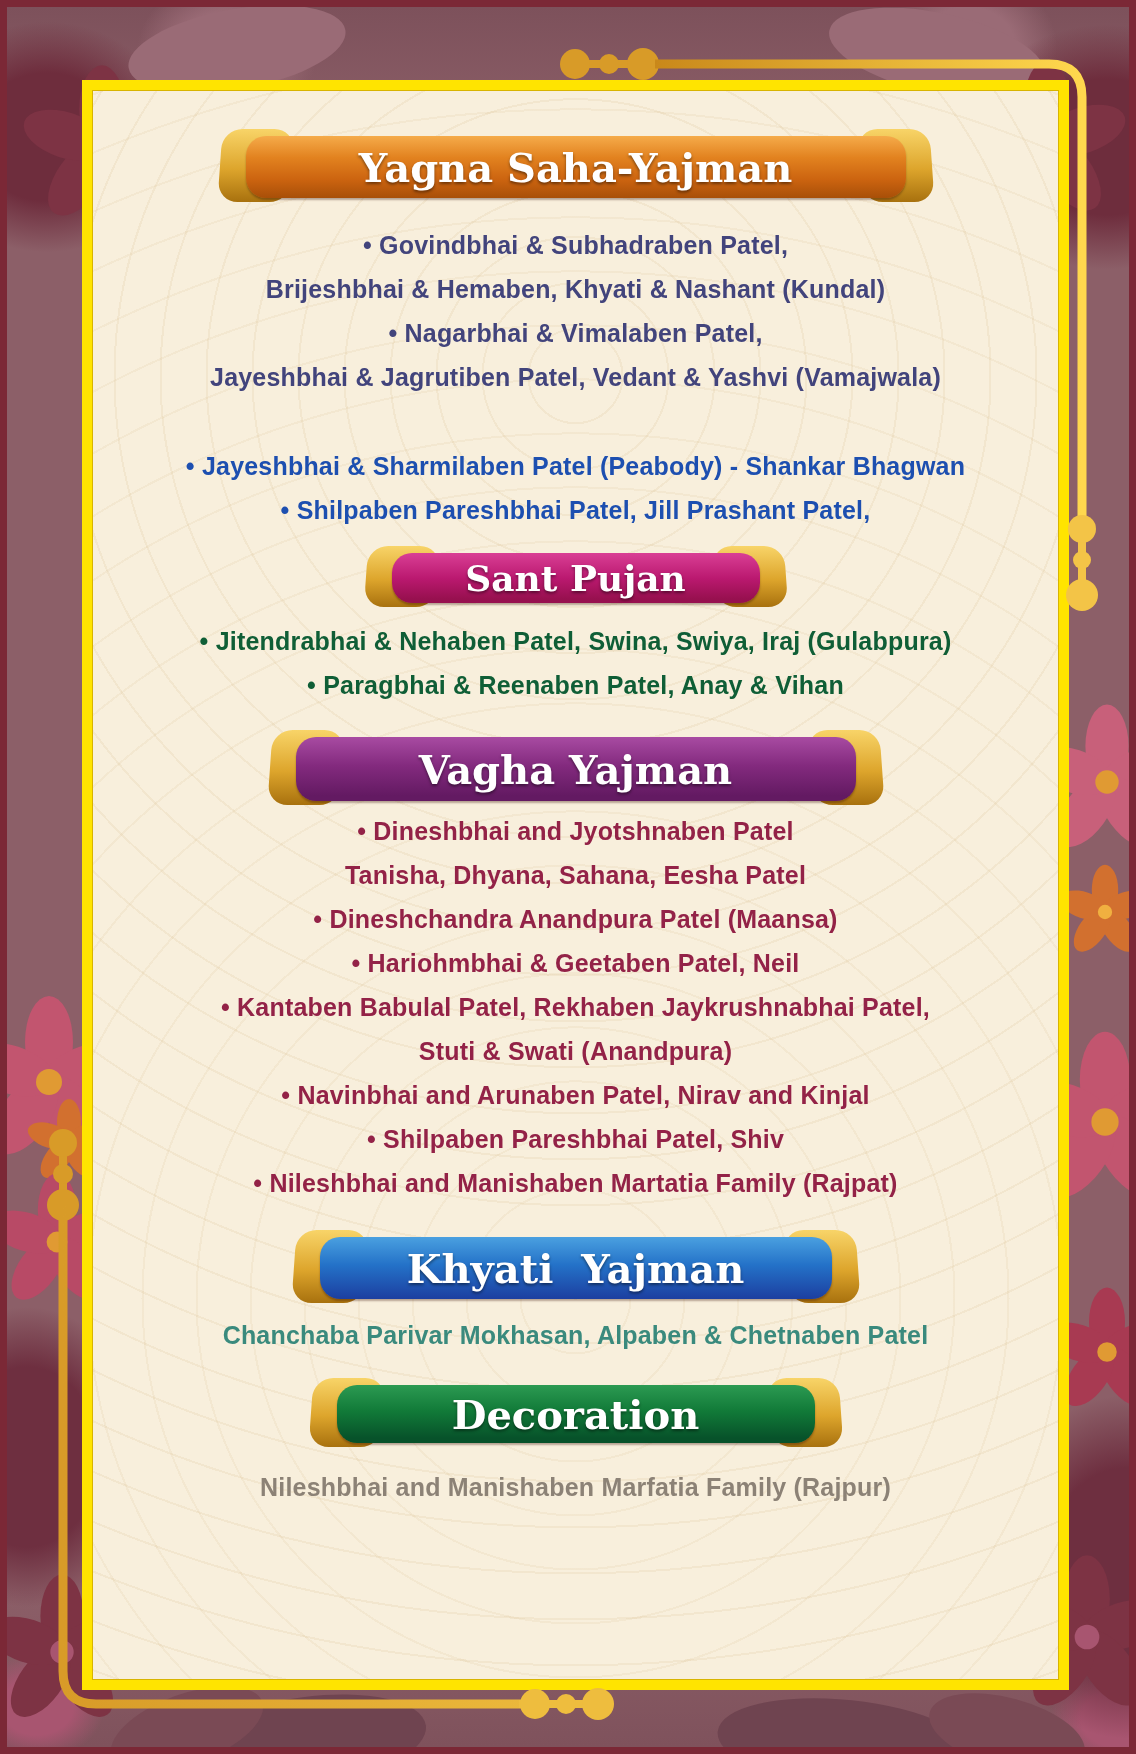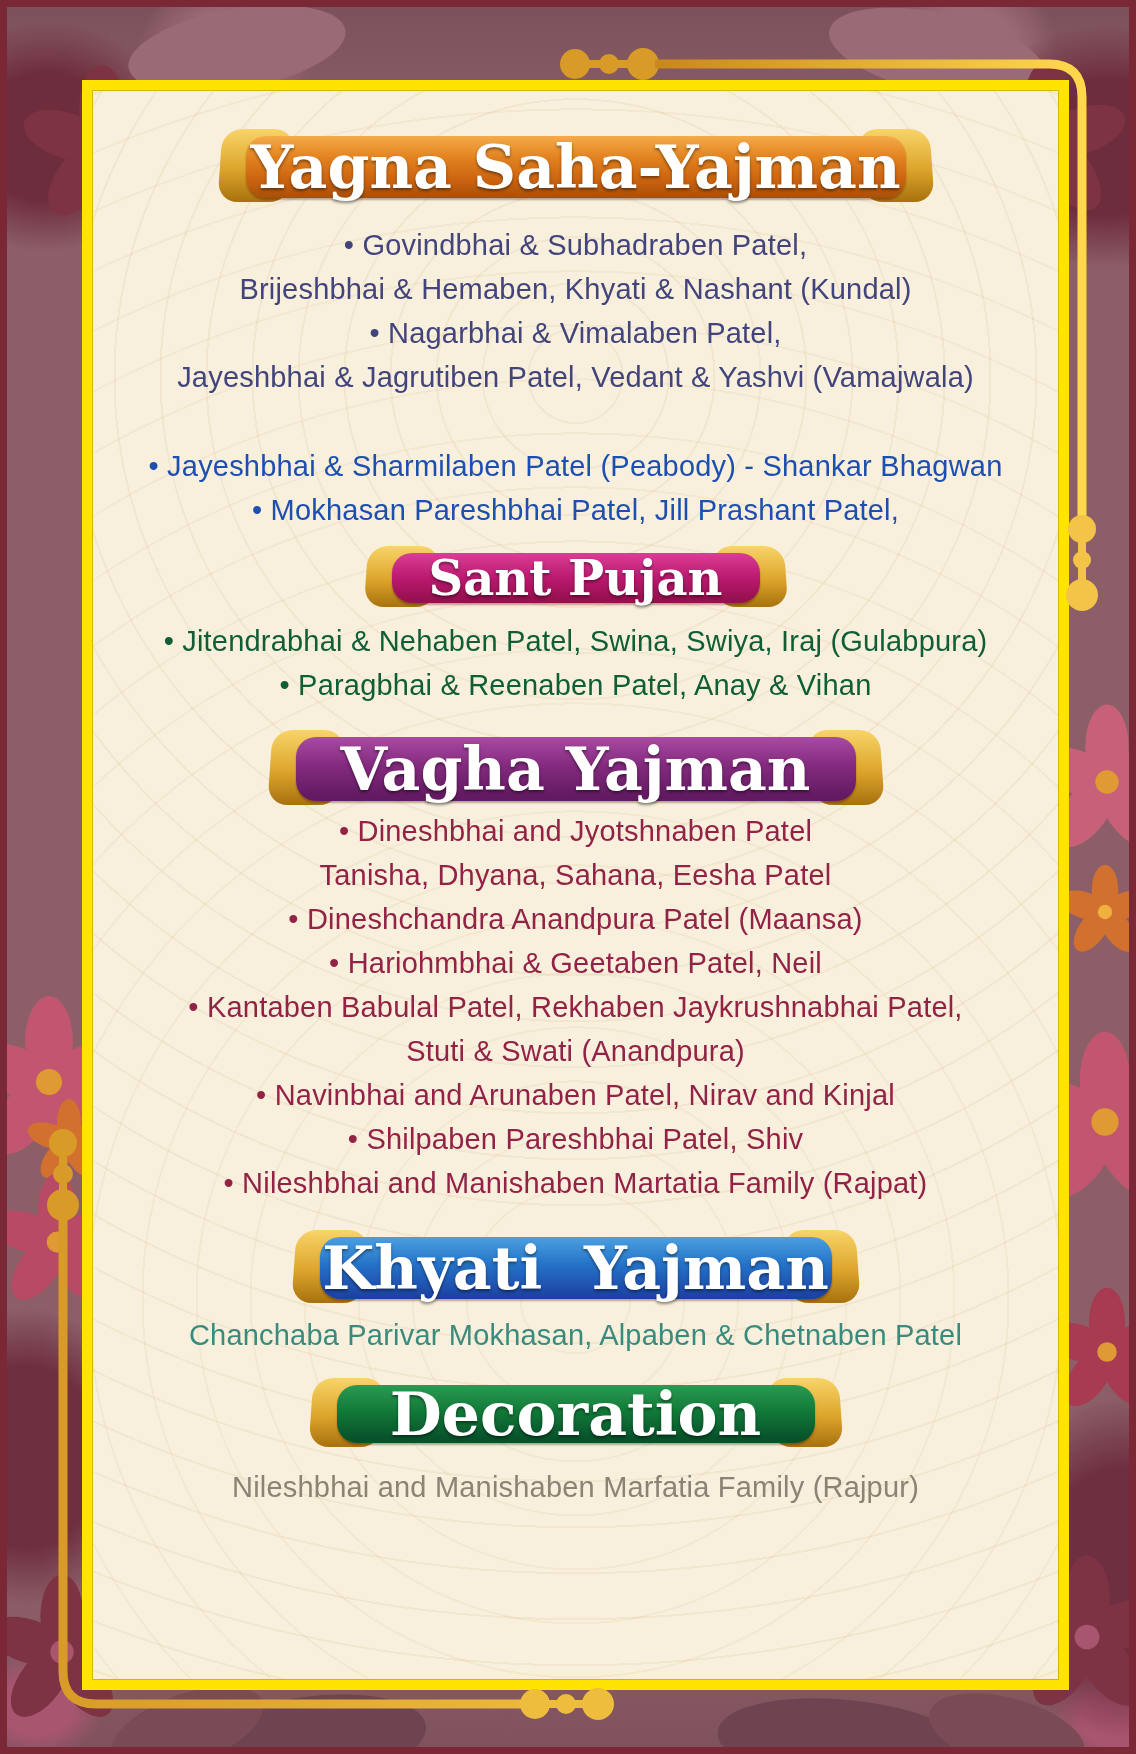--- a/index.html
+++ b/index.html
@@ -33,37 +33,37 @@
 
   .banner{position:relative;margin:0 auto;}
   .cap{position:absolute;top:-7px;bottom:-4px;width:72px;border-radius:20px;
        background:linear-gradient(180deg,#f8d468,#dda52c 55%,#a8710e);}
   .cap-l{left:-26px;transform:skewX(-4deg);}
   .cap-r{right:-26px;transform:skewX(4deg);}
   .pill{position:absolute;inset:0;border-radius:20px;box-shadow:0 2px 2px rgba(60,20,10,.35);}
   .banner-title{
     position:relative;z-index:2;display:flex;align-items:center;justify-content:center;
     height:100%;color:#ffffff;font-family:"DejaVu Serif", serif;font-weight:700;
-    font-size:60px;white-space:pre;text-shadow:0 2px 3px rgba(0,0,0,.45);
+    font-size:40px;white-space:pre;text-shadow:0 2px 3px rgba(0,0,0,.45);
   }
   .bn-0{width:660px;height:62px;margin-bottom:25px;}
   .bn-0 .pill{background:linear-gradient(180deg,#f5ab4a,#e2821f 35%,#cc6410 70%,#a84f08);}
   .bn-1{width:672px;height:60px;margin-bottom:20px;}
   .bn-1 .pill{background:linear-gradient(180deg,#35a45c,#17803c 45%,#0b5e2b 80%,#074d24);}
   .bn-2{width:368px;height:50px;margin-bottom:16px;}
   .bn-2 .pill{background:linear-gradient(180deg,#d93f95,#bb1970 50%,#97104f 92%);}
-  .bn-2 .banner-title{font-size:48px;}
+  .bn-2 .banner-title{font-size:36px;}
   .bn-3{width:560px;height:64px;margin-bottom:8px;}
   .bn-3 .pill{background:linear-gradient(180deg,#a84ba2,#832a7e 45%,#631a62 92%);}
   .bn-4{width:512px;height:62px;margin-bottom:14px;}
   .bn-4 .pill{background:linear-gradient(180deg,#4aa0e0,#2472c8 45%,#1c3fa0);}
   .bn-5{width:478px;height:58px;margin-bottom:22px;}
   .bn-5 .pill{background:linear-gradient(180deg,#2c9a52,#117a38 45%,#07522a 92%);}
 
-  .lines{font-weight:400;font-size:29px;line-height:44px;letter-spacing:.2px;}
+  .lines{font-weight:700;font-size:25px;line-height:44px;letter-spacing:.2px;}
   .line{white-space:nowrap;}
   .lines-0{color:#42447c;margin-bottom:45px;}
   .lines-1{color:#1d4fb0;margin-bottom:21px;}
   .lines-2{color:#0f5e36;margin-bottom:30px;}
   .lines-3{color:#932247;margin-bottom:32px;}
   .lines-4{color:#3a8a7d;margin-bottom:28px;}
   .lines-5{color:#8c8276;}
 </style>
 </head>
 <body>
@@ -146,21 +146,21 @@
           <div class="line">• Govindbhai &amp; Subhadraben Patel,</div>
           <div class="line">Brijeshbhai &amp; Hemaben, Khyati &amp; Nashant (Kundal)</div>
           <div class="line">• Nagarbhai &amp; Vimalaben Patel,</div>
           <div class="line">Jayeshbhai &amp; Jagrutiben Patel, Vedant &amp; Yashvi (Vamajwala)</div>
         </div>
       </section>
 
       <section>
         <div class="lines lines-1">
           <div class="line">• Jayeshbhai &amp; Sharmilaben Patel (Peabody) - Shankar Bhagwan</div>
-          <div class="line">• Mokhasan Pareshbhai Patel, Jill Prashant Patel,</div>
+          <div class="line">• Shilpaben Pareshbhai Patel, Jill Prashant Patel,</div>
         </div>
       </section>
 
       <section>
         <div class="banner bn-2">
           <span class="cap cap-l"></span>
           <span class="cap cap-r"></span>
           <span class="pill"></span>
           <span class="banner-title">Sant Pujan</span>
         </div>

